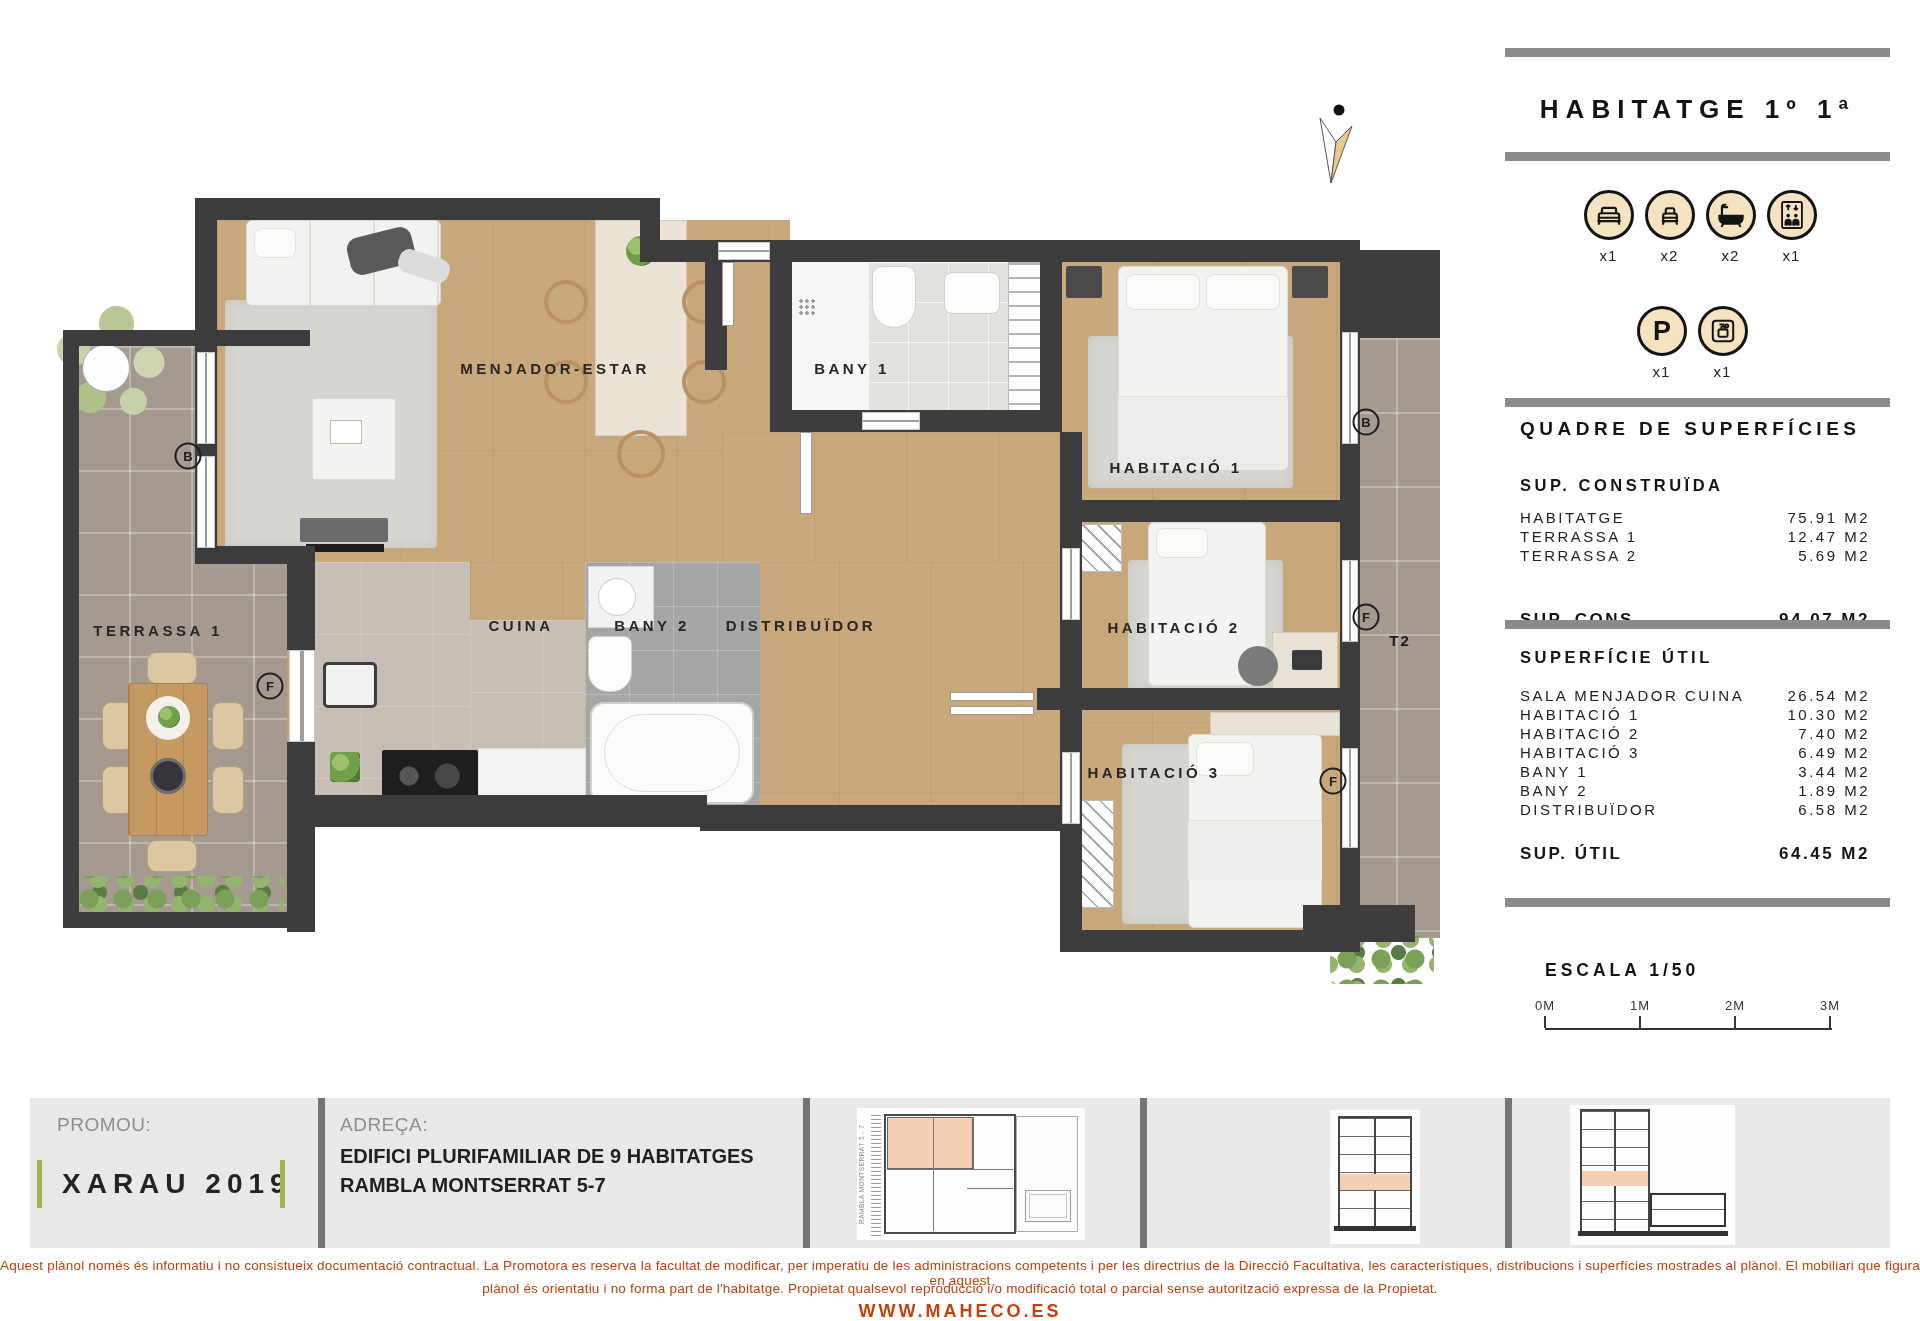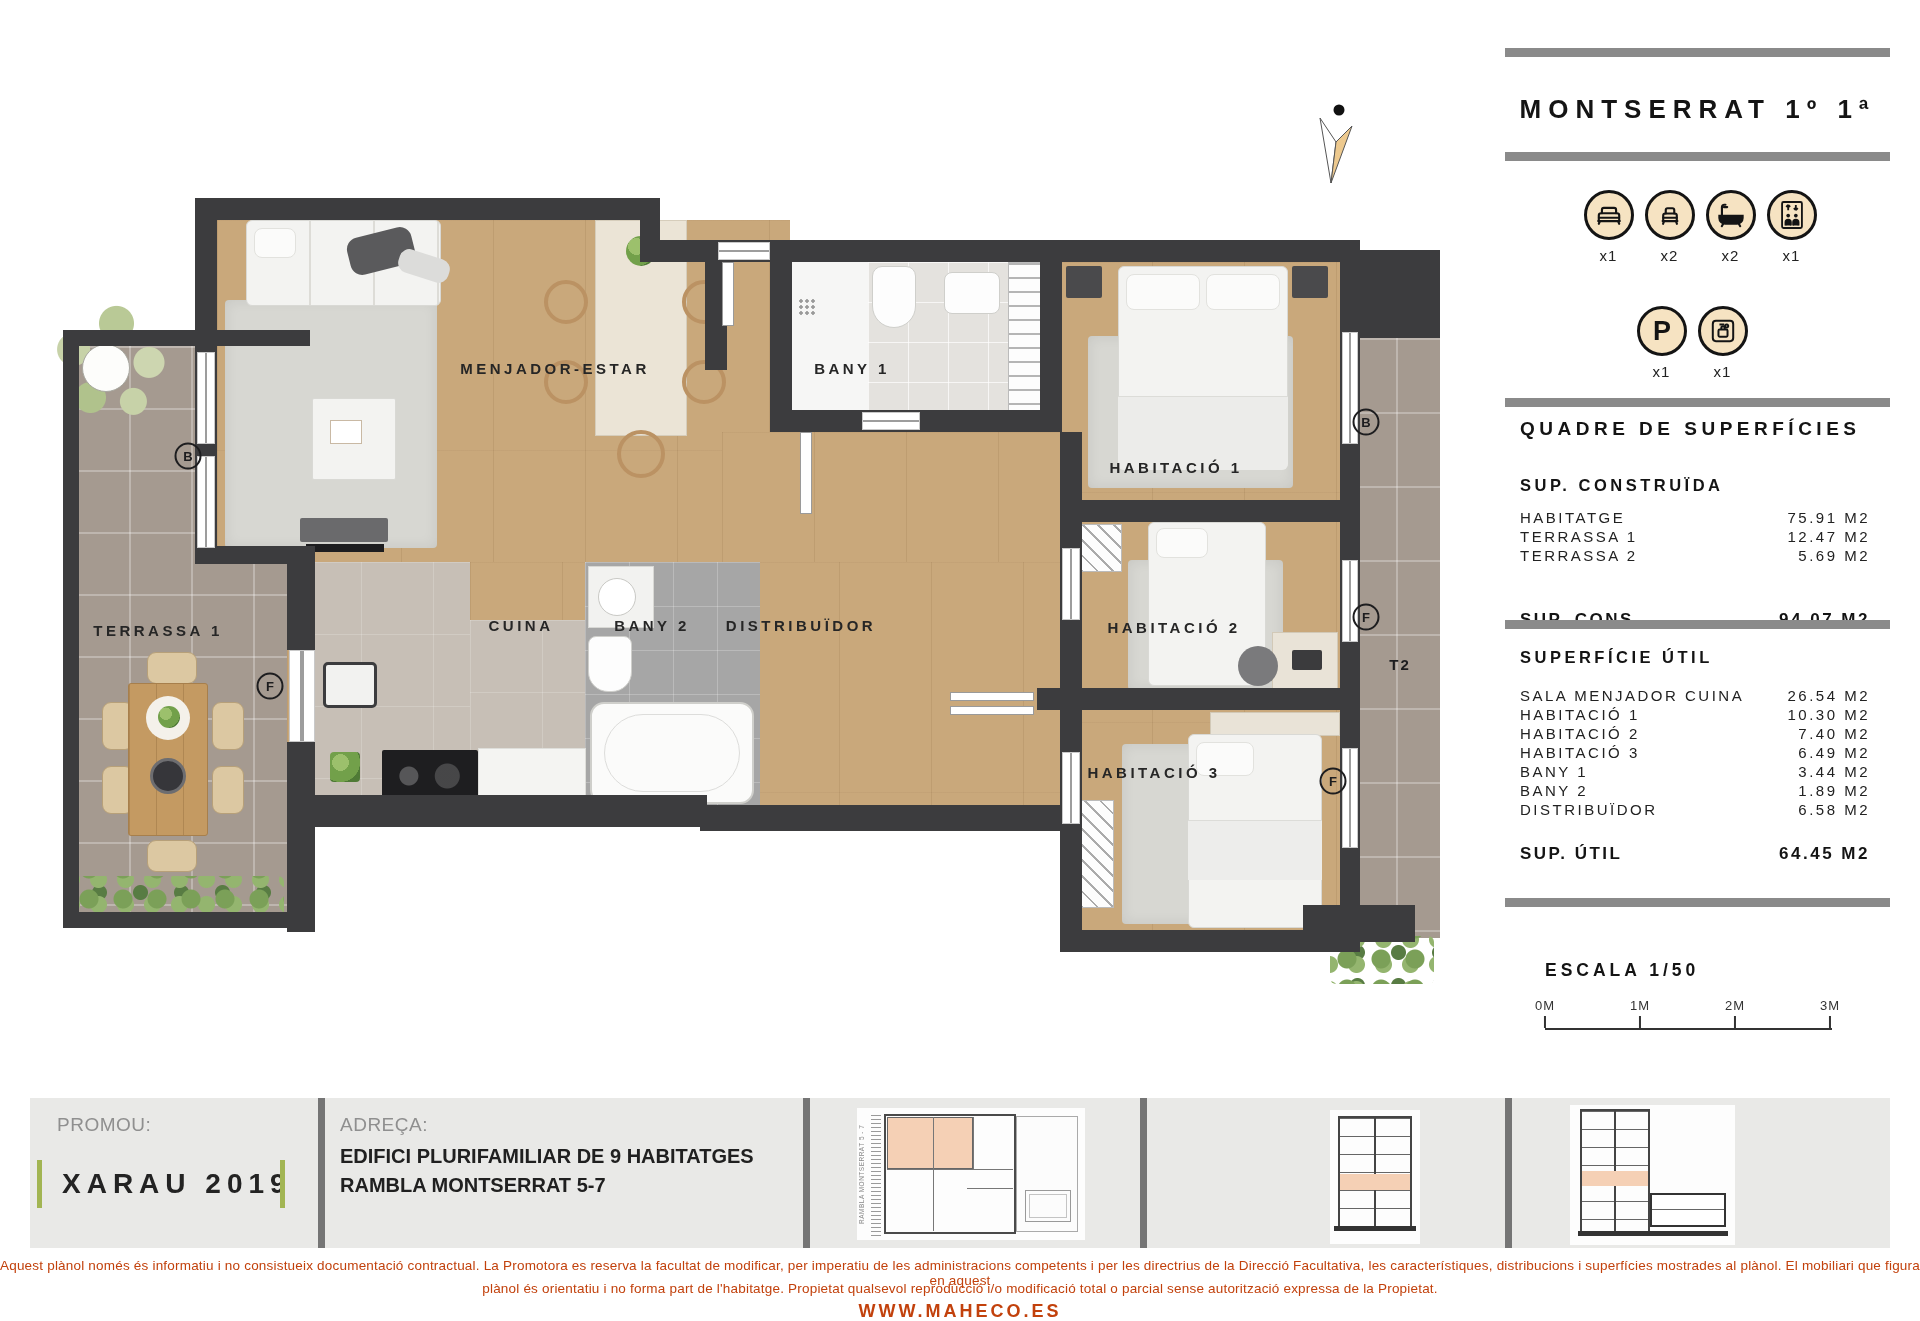--- a/index.html
+++ b/index.html
@@ -209,27 +209,27 @@
         <span class="room-label" style="left: 1174px; top: 627px;">HABITACIÓ 2</span>
         <span class="room-label" style="left: 1154px; top: 772px;">HABITACIÓ 3</span>
       </div>
     <div id="plan-markers">
 
     <span class="marker" style="left: 188px; top: 456px;">B</span>
         <span class="marker" style="left: 270px; top: 686px;">F</span>
         <span class="marker" style="left: 1366px; top: 422px;">B</span>
         <span class="marker" style="left: 1366px; top: 617px;">F</span>
         <span class="marker" style="left: 1333px; top: 781px;">F</span>
-        <span class="marker plain" style="left: 1400px; top: 664px;">T2</span>
+        <span class="marker plain" style="left: 1400px; top: 640px;">T2</span>
       </div>
   </div>
 
   <div id="side-panel">
     <i class="bar" style="top:48px;"></i>
-    <div class="abs" style="left:1505px;top:94px;width:385px;text-align:center;font-size:26px;font-weight:700;letter-spacing:7px;color:#141414;">MONTSERRAT 1º 1ª</div>
+    <div class="abs" style="left:1505px;top:94px;width:385px;text-align:center;font-size:26px;font-weight:700;letter-spacing:7px;color:#141414;">HABITATGE 1º 1ª</div>
     <i class="bar" style="top:152px;"></i>
 
     <div class="abs" style="left:1580px;top:190px;display:flex;gap:4px;">
 
     <div class="amenity">
         <span class="icon-slot icon-circle">
             <svg viewBox="0 0 24 24">
               <g fill="none" stroke="#141414" stroke-width="1.5" stroke-linecap="round">
                 <path d="M4.4 16.3h15.2"></path>
                 <path d="M4.8 16.3v-3.9a1.6 1.6 0 0 1 1.6-1.6h11.2a1.6 1.6 0 0 1 1.6 1.6v3.9"></path>

